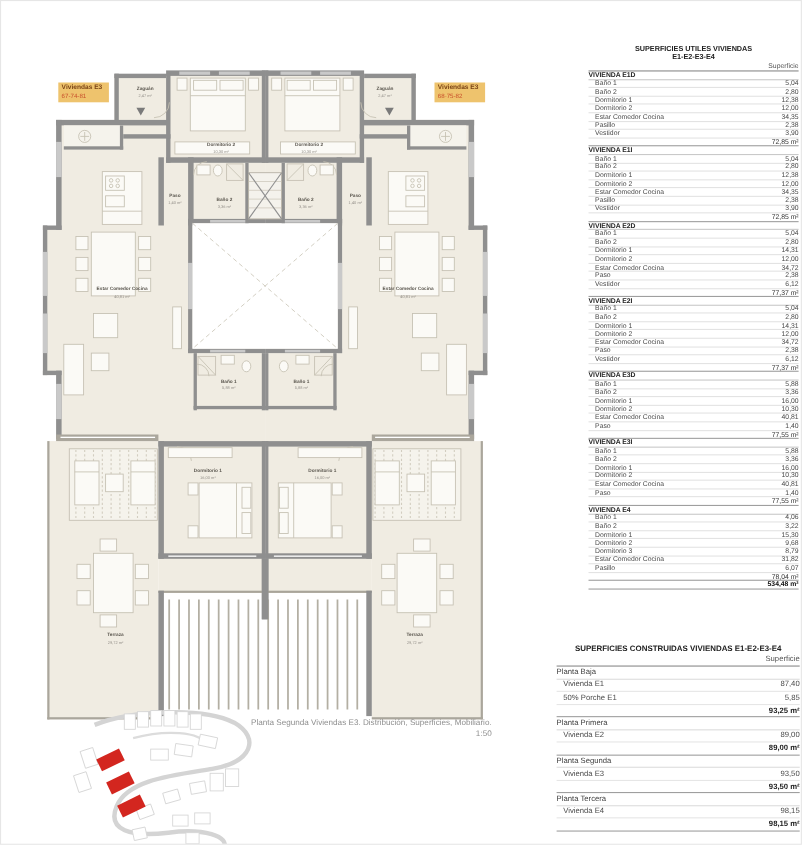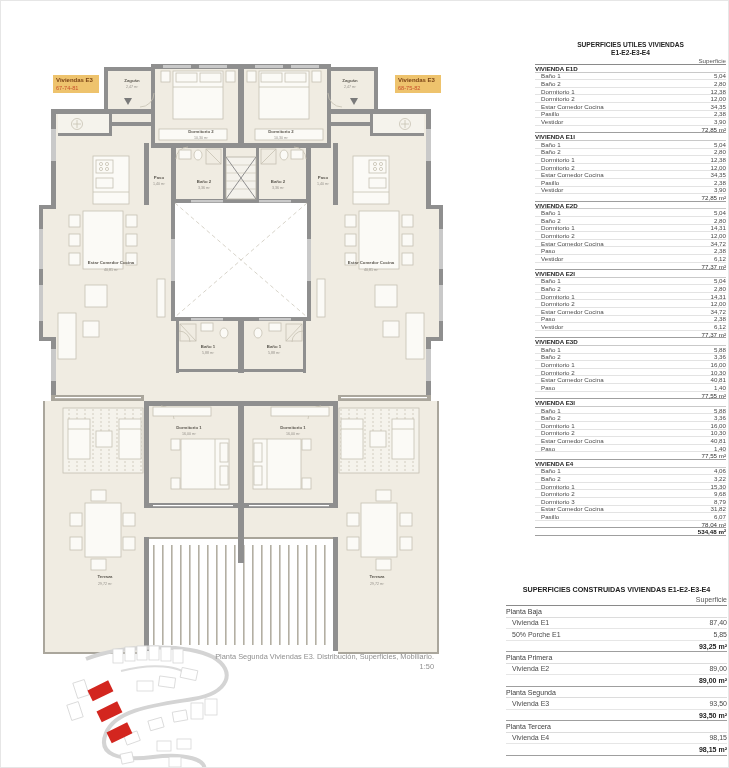--- a/index.html
+++ b/index.html
@@ -28,21 +28,21 @@
 
   
   .unit-label{
     position:absolute;width:46px;padding:2px 2px 2px 3px;
     background:var(--label-bg);line-height:1.25;
   }
   .unit-label .l1{font-size:6px;font-weight:bold;color:var(--label-title);}
   .unit-label .l2{font-size:5.6px;color:var(--label-numbers);}
 
   
-  .caption{position:absolute;top:651px;right:294px;width:320px;text-align:right;
+  .caption{position:absolute;top:651px;right:281px;width:320px;text-align:right;
     color:#8f8f8f;font-size:7.4px;line-height:1.35;}
 
   
   .t-utiles{position:absolute;left:534px;top:40px;width:191px;font-size:6.2px;color:#4a4a4a;}
   .t-utiles .t-title{font-weight:bold;font-size:6.6px;color:#222;text-align:center;line-height:1.22;}
   .t-colhead{height:8px;line-height:8px;text-align:right;border-bottom:1px solid #8a8a8a;color:#555;}
   .t-sec{height:7.6px;line-height:7.6px;font-weight:bold;color:#262626;border-bottom:1px solid #c9c9c9;}
   .t-row{height:7.6px;display:flex;justify-content:space-between;align-items:center;
     border-bottom:1px solid #e3e3e3;}
   .t-row .tname{padding-left:6px;}

